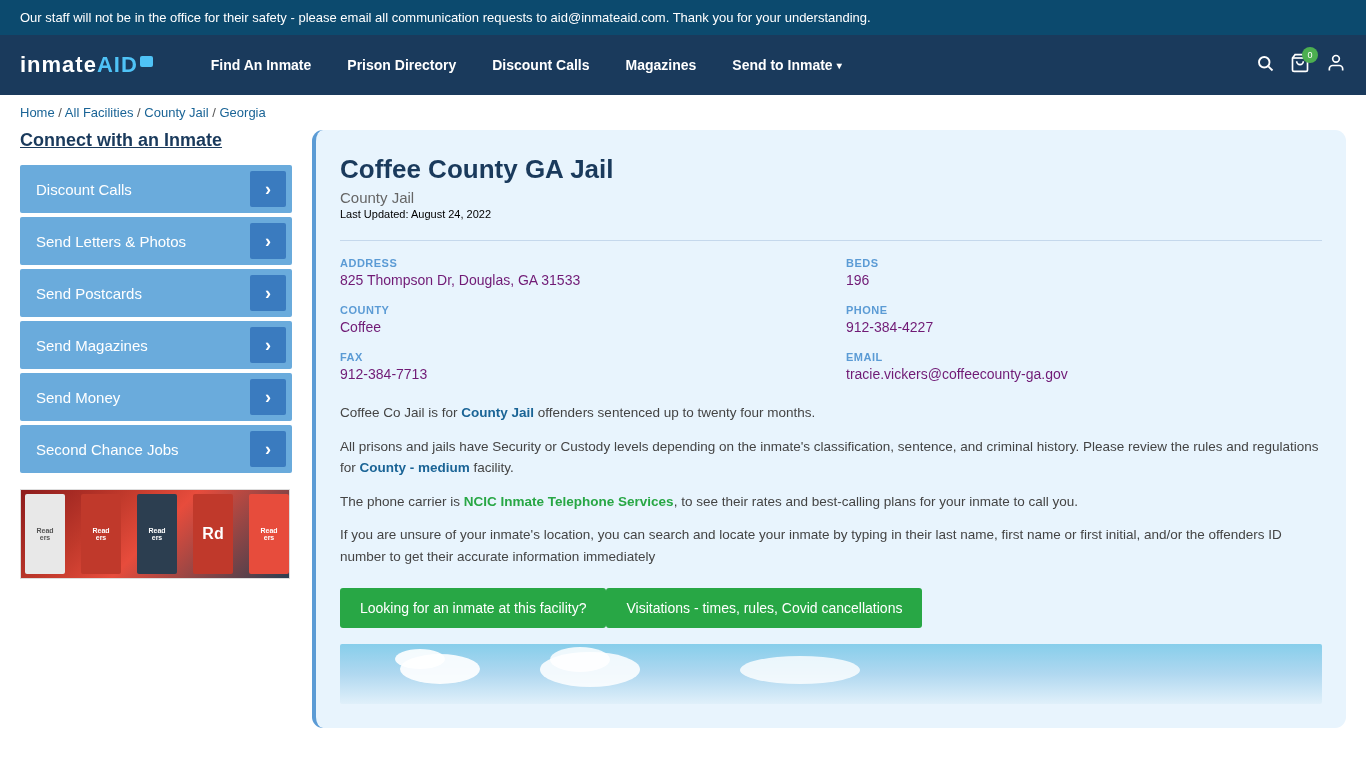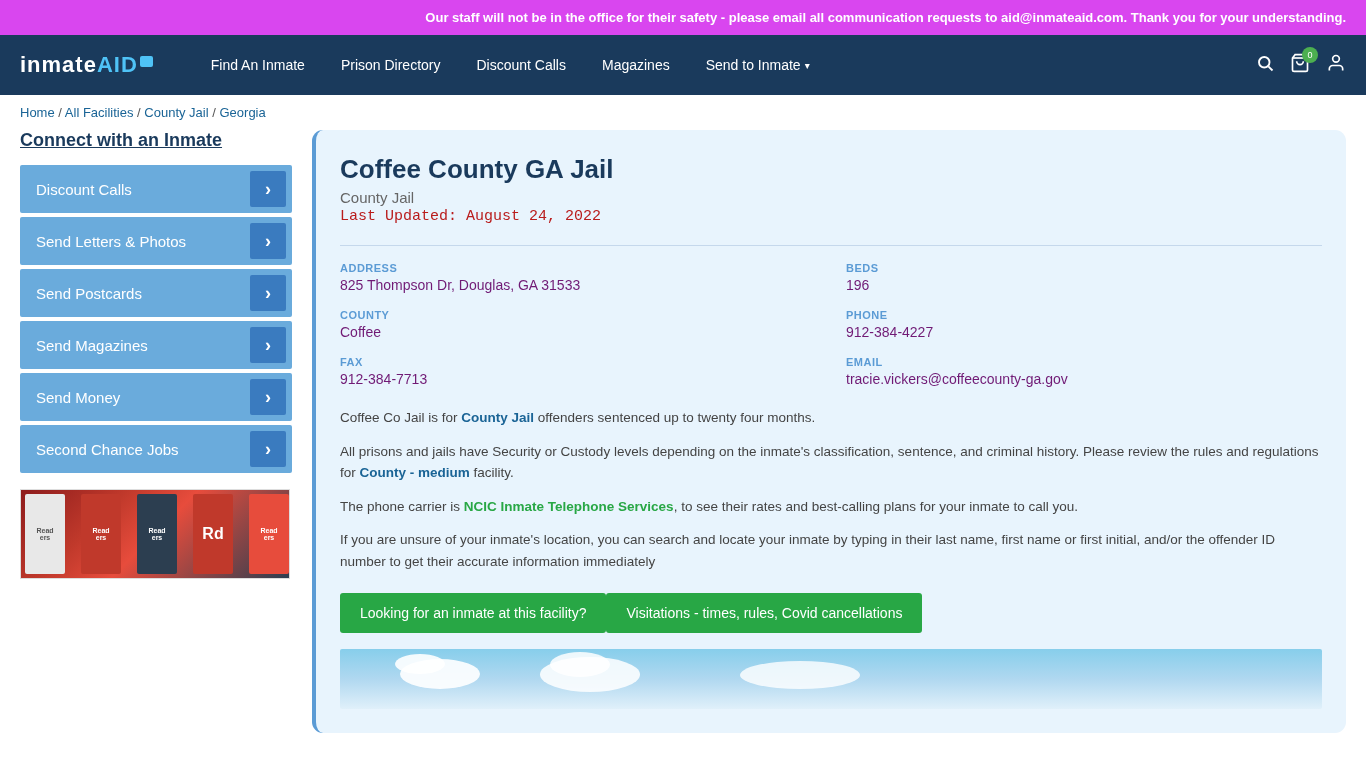--- a/index.html
+++ b/index.html
@@ -1,25 +1,25 @@
 <!DOCTYPE html>
 <html><head>
   <meta charset="utf-8">
   <style>
     * { margin: 0; padding: 0; box-sizing: border-box; }
     body { font-family: Arial, sans-serif; font-size: 14px; color: #333; background: #fff; }
 
     
     .alert-banner {
-      background: #d946ef;
-      color: #fff;
-      text-align: right;
+      background: #0c4a6e;
+      color: #fff;
+      text-align: left;
       padding: 10px 20px;
       font-size: 13px;
-      font-weight: bold;
+      font-weight: normal;
       overflow: hidden;
       white-space: nowrap;
     }
 
     
     .header {
       background: #1a3a5c;
       display: flex;
       align-items: center;
       padding: 0 20px;
@@ -56,20 +56,21 @@
     }
     .nav-item {
       color: #fff;
       text-decoration: none;
       padding: 0 18px;
       font-size: 14px;
       cursor: pointer;
       height: 72px;
       display: flex;
       align-items: center;
+      font-weight: bold;
     }
     .nav-item .dropdown-arrow {
       margin-left: 4px;
       font-size: 10px;
     }
     .nav-icons {
       display: flex;
       align-items: center;
       gap: 16px;
       margin-left: auto;
@@ -232,24 +233,23 @@
       font-weight: bold;
       color: #1a3a5c;
       margin-bottom: 4px;
     }
     .facility-subtitle {
       font-size: 15px;
       color: #666;
       margin-bottom: 2px;
     }
     .facility-updated {
-      font-size: 15px;
-      color: #b91c1c;
+      font-size: 11px;
+      color: #000000;
       margin-bottom: 20px;
-      font-family: Liberation Mono, monospace;
     }
     .info-grid {
       display: grid;
       grid-template-columns: 1fr 1fr;
       gap: 16px 30px;
       margin-bottom: 20px;
     }
     .info-cell {}
     .info-label {
       font-size: 11px;
@@ -451,21 +451,21 @@
     <p class="facility-desc">
       Coffee Co Jail is for <a href="#">County Jail</a> offenders sentenced up to twenty four months.
     </p>
     <p class="facility-desc">
       All prisons and jails have Security or Custody levels depending on the inmate's classification, sentence, and criminal history. Please review the rules and regulations for <a href="#">County - medium</a> facility.
     </p>
     <p class="facility-desc">
       The phone carrier is <a href="#" class="green">NCIC Inmate Telephone Services</a>, to see their rates and best-calling plans for your inmate to call you.
     </p>
     <p class="facility-desc">
-      If you are unsure of your inmate's location, you can search and locate your inmate by typing in their last name, first name or first initial, and/or the offender ID number to get their accurate information immediately
+      If you are unsure of your inmate's location, you can search and locate your inmate by typing in their last name, first name or first initial, and/or the offenders ID number to get their accurate information immediately
     </p>
 
     <div class="btn-row">
       <button class="btn-green">Looking for an inmate at this facility?</button>
       <button class="btn-green">Visitations - times, rules, Covid cancellations</button>
     </div>
 
     <div class="sky-image">
       <div style="position:absolute; top:10px; left:60px; width:80px; height:30px; background:rgba(255,255,255,0.9); border-radius:50%;"></div>
       <div style="position:absolute; top:5px; left:55px; width:50px; height:20px; background:rgba(255,255,255,0.9); border-radius:50%;"></div>

